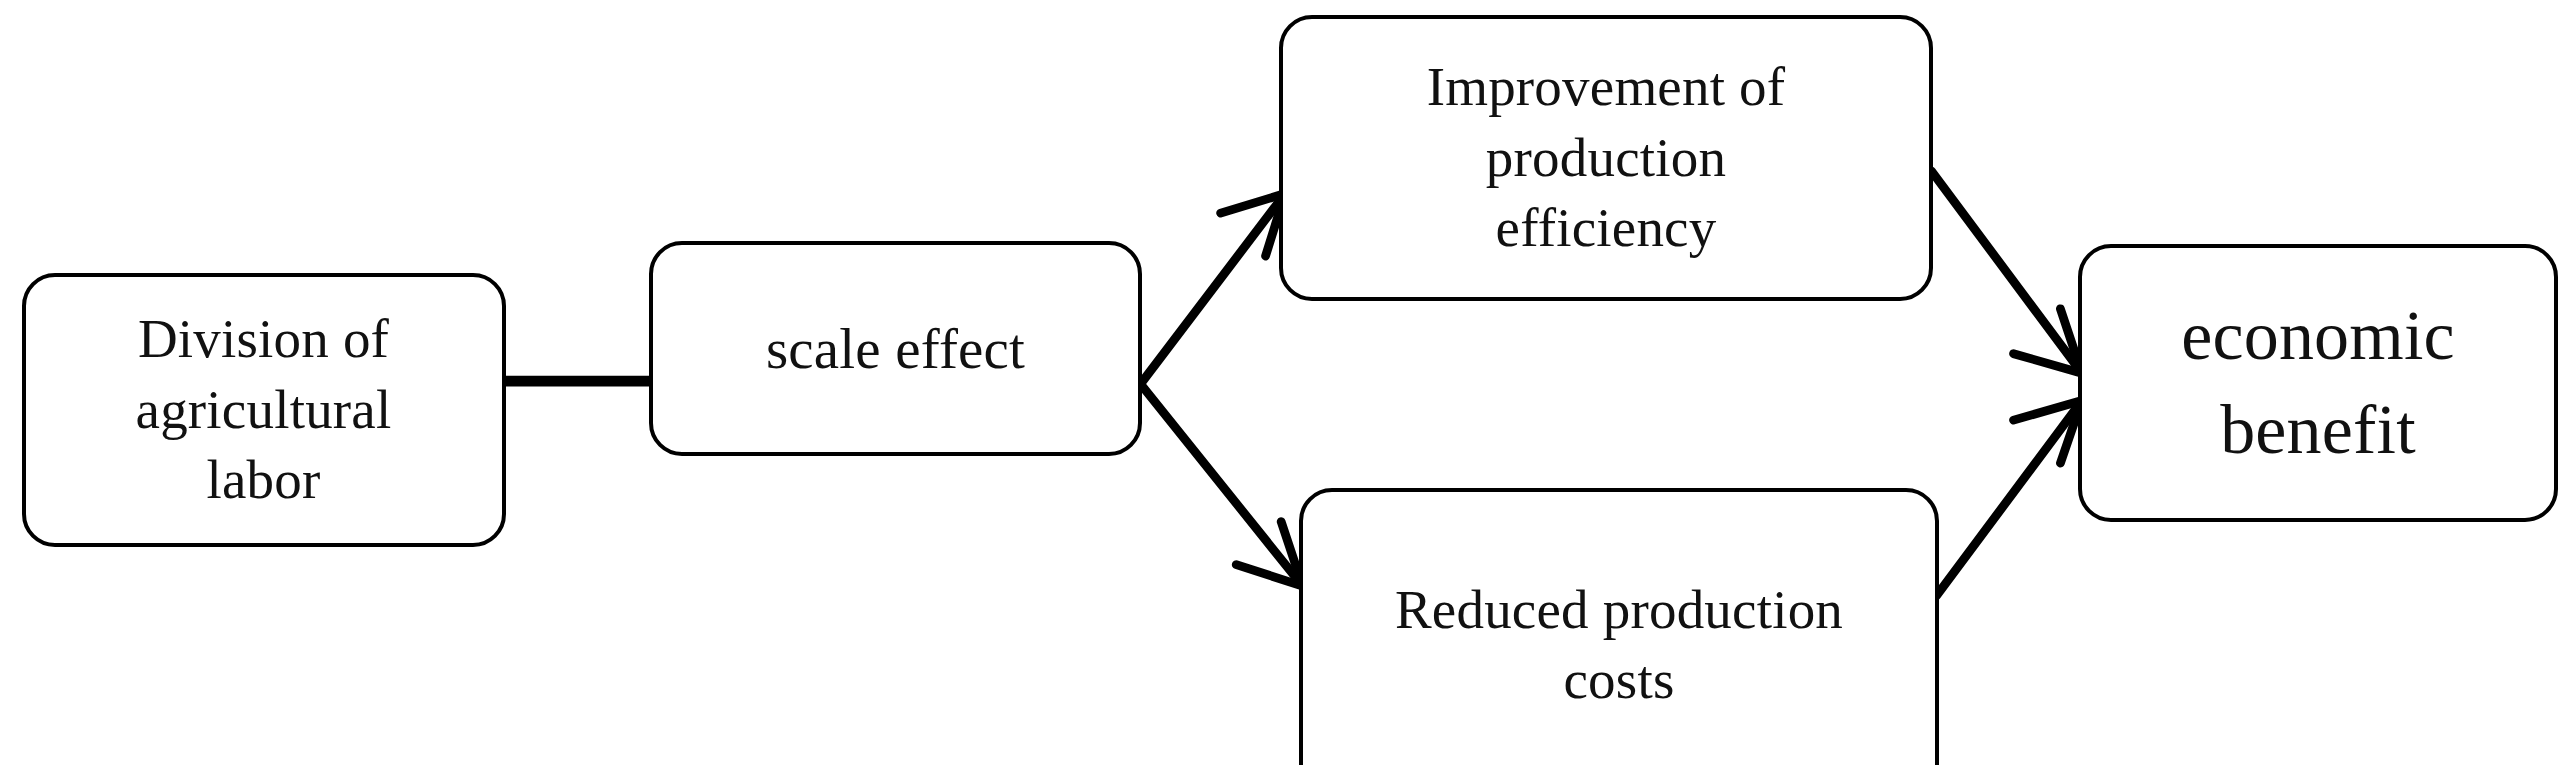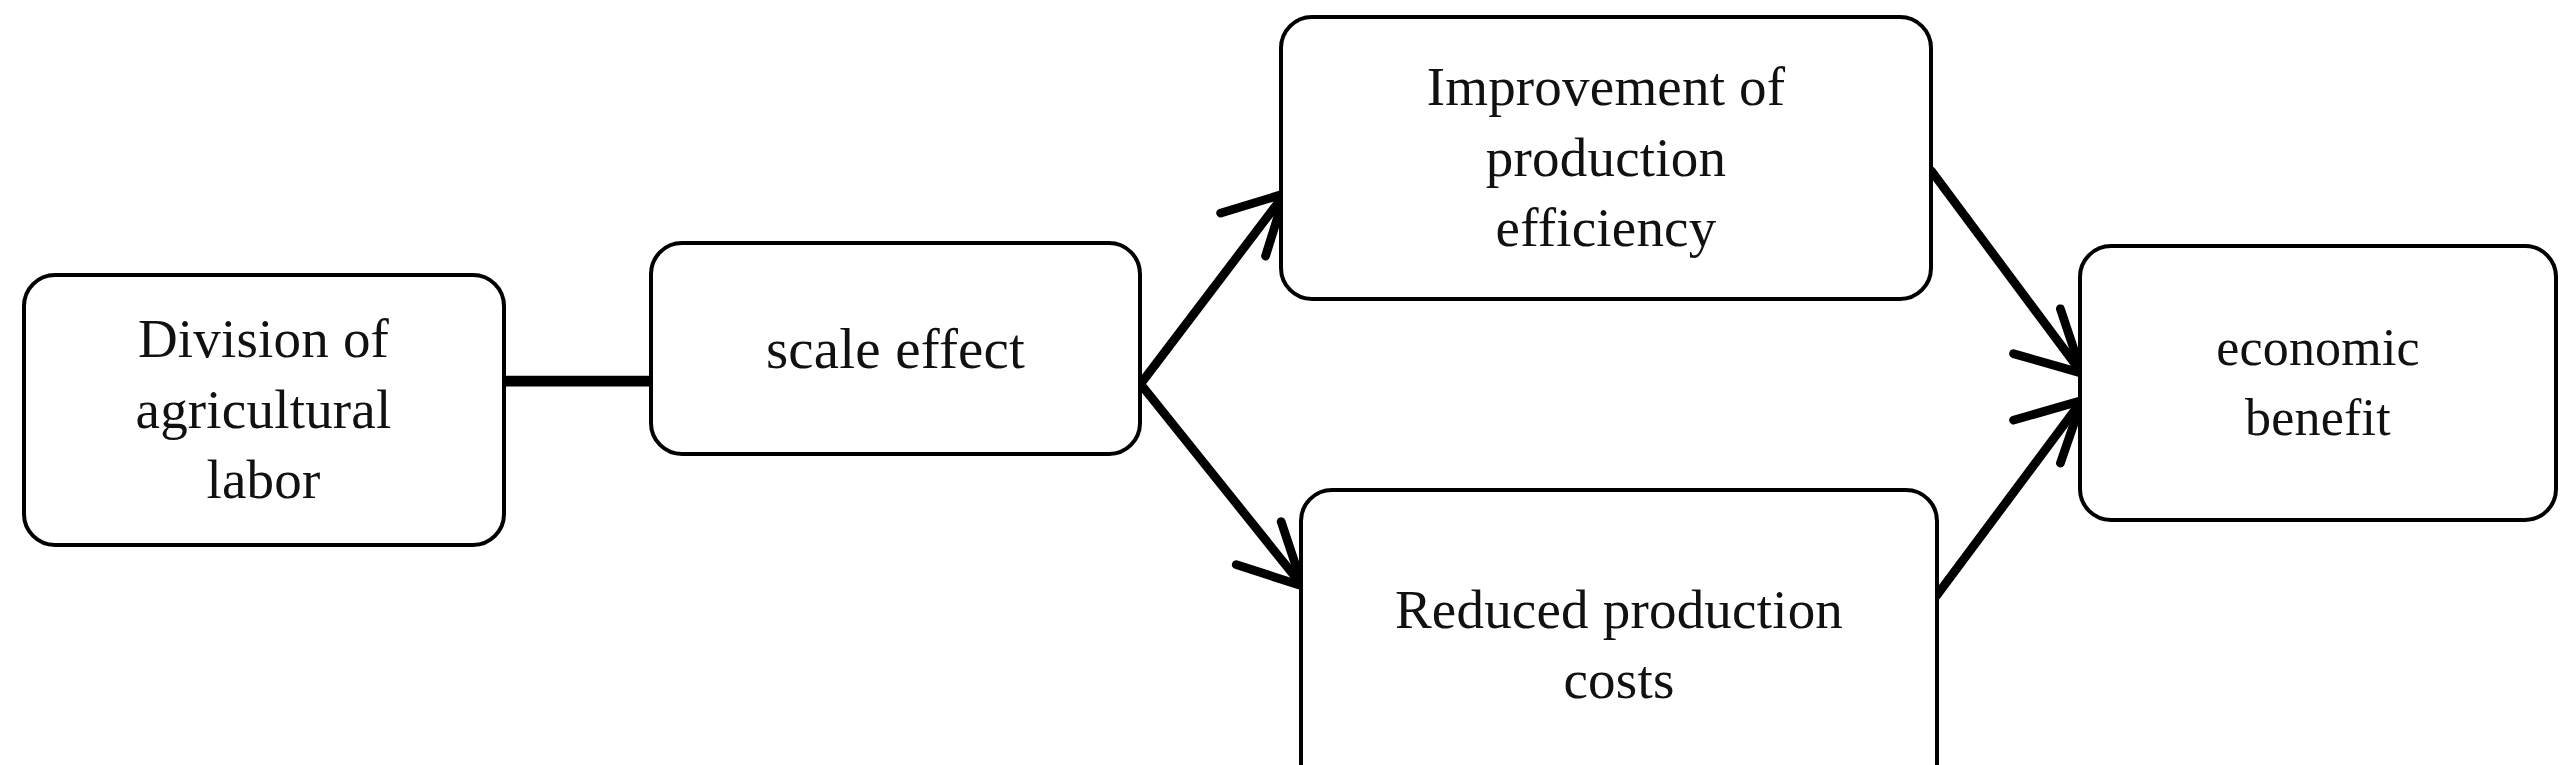--- a/index.html
+++ b/index.html
@@ -53,21 +53,21 @@
 
   
   #node-division        { left: 21.5px;   top: 241px; width: 484px; height: 274px; margin-top: 32px; }
   #node-scale-effect    { left: 649px;  top: 241px; width: 493px; height: 215px; }
   #node-improvement     { left: 1279px; top: 15px;  width: 654px; height: 286px; }
   #node-reduced-costs   { left: 1299px; top: 488px; width: 640px; height: 314px; }
   #node-economic        { left: 2078px; top: 244px; width: 480px; height: 278px; }
 
   #node-improvement .node-label { font-size: 55px; line-height: 1.28; }
   #node-reduced-costs .node-label { font-size: 55px; line-height: 1.28; }
-  #node-economic .node-label { font-size: 52px; line-height: 1.34; }
+  #node-economic .node-label { font-size: 70px; line-height: 1.34; }
   #node-division .node-label { font-size: 55px; line-height: 1.28; }
 </style>
 </head>
 <body>
 
 <div id="diagram-root">
 
   <svg id="edge-layer" viewBox="0 0 2638 784" width="2576" height="766" xmlns="http://www.w3.org/2000/svg">
 
     <line x1="518" y1="390" x2="667" y2="390" stroke="#000000" stroke-width="11" stroke-linecap="butt"></line>

